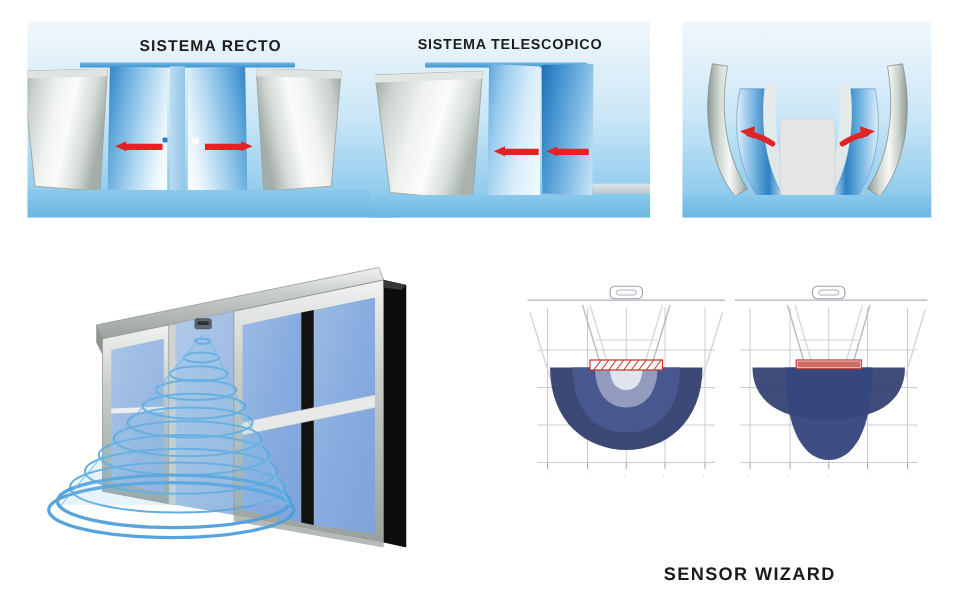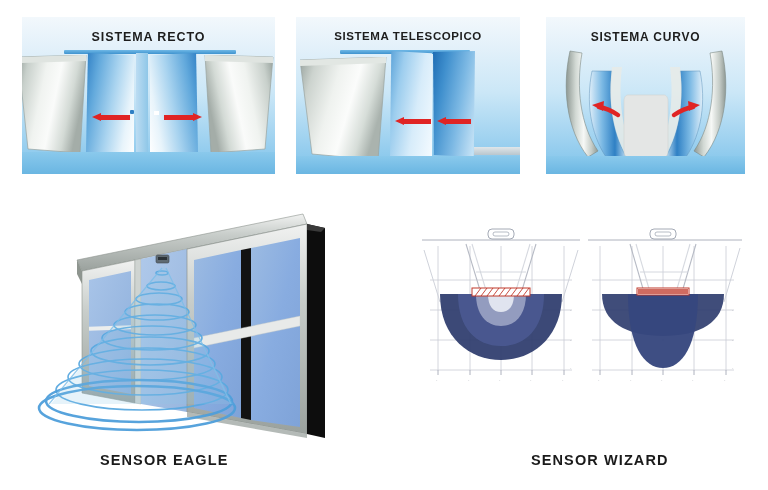--- a/index.html
+++ b/index.html
@@ -12,21 +12,21 @@
   }
   .stage{position:absolute;inset:0;}
 
   
   .panel{
     position:absolute;
     top:17px;height:157px;
     background:linear-gradient(180deg,#f2f8fc 0%,#e4f1fa 18%,#cbe7f7 48%,#9fd2f0 78%,#7cc2ea 100%);
     overflow:hidden;
   }
-  #panel-recto{left:22px;width:253px;}
+  #panel-recto{left:22px;width:253px;padding-left:40px;}
   #panel-telescopico{left:296px;width:224px;}
   #panel-curvo{left:546px;width:199px;}
 
   .panel-title{
     position:absolute;left:0;right:0;top:13px;
     text-align:center;
     font-size:12.5px;letter-spacing:.9px;
     font-weight:700;color:#1d1d1d;
     white-space:nowrap;
   }
@@ -180,21 +180,20 @@
     </div>
     <div class="arrow left" style="left:141px;top:100px;width:34px;">
       <div class="head"></div>
         <div class="shaft"></div>
     </div>
 
     <div style="position:absolute;left:0;right:0;bottom:0;height:18px;background:linear-gradient(180deg,#8ac9ec,#6ab6e2);"></div>
   </div>
 
   <div class="panel" id="panel-curvo">
-    <div class="panel-title">SISTEMA CURVO</div>
 
     <svg style="position:absolute;left:8px;top:28px;" width="184" height="128" viewBox="0 0 184 128">
       <defs>
         <linearGradient id="cg-metal" x1="0" y1="0" x2="1" y2="0">
           <stop offset="0%" stop-color="#8e9893"></stop>
             <stop offset="30%" stop-color="#d2d9d4"></stop>
           <stop offset="55%" stop-color="#f6f8f6"></stop>
             <stop offset="80%" stop-color="#c5ccc7"></stop>
           <stop offset="100%" stop-color="#8e9893"></stop>
         </linearGradient>
@@ -439,16 +438,15 @@
               <text x="132" y="172">·</text>
             <text x="140" y="102">·</text>
               <text x="140" y="132">·</text>
               <text x="140" y="160">·</text>
           </g>
         </g>
       </svg>
     </div>
   </div>
 
-  <div class="caption" id="caption-eagle">SENSOR EAGLE</div>
   <div class="caption" id="caption-wizard">SENSOR WIZARD</div>
 
 </div>
 
 </body></html>

